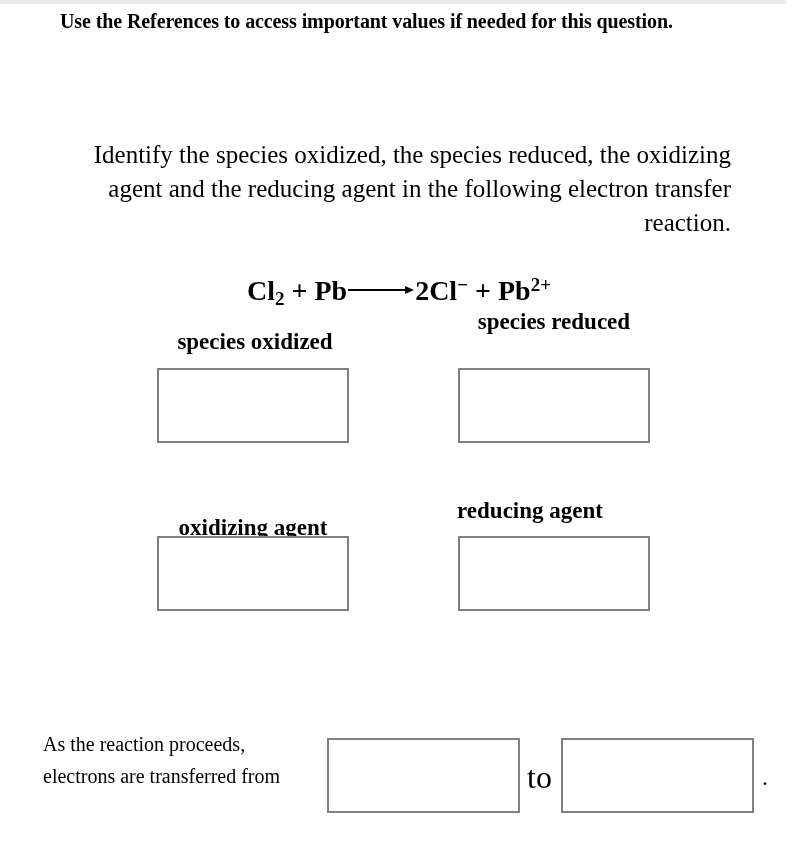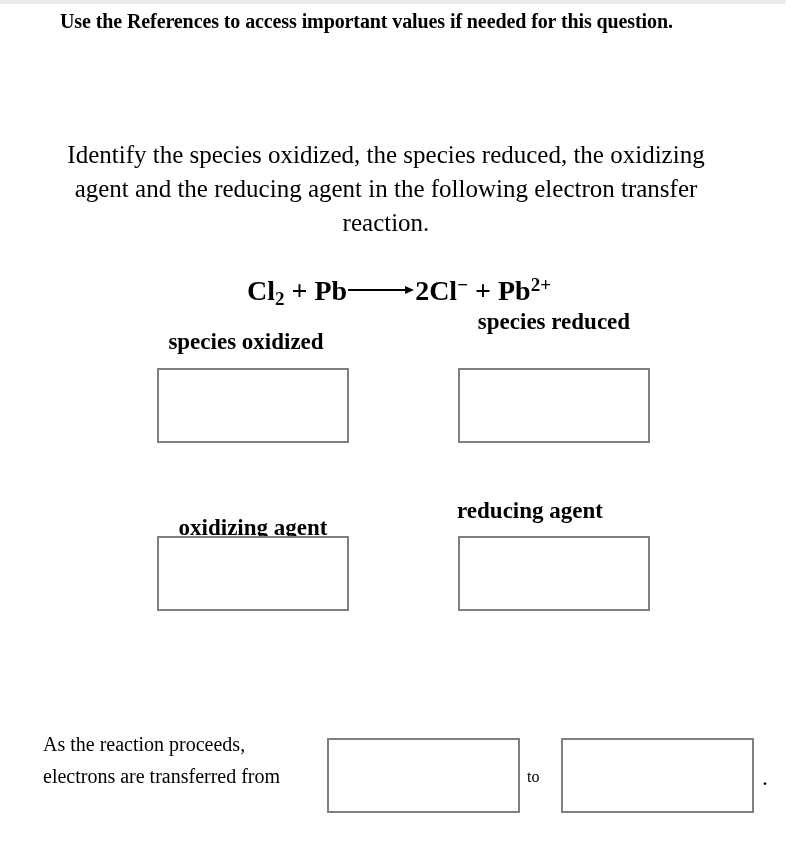--- a/index.html
+++ b/index.html
@@ -40,21 +40,21 @@
     line-height: 27px;
     letter-spacing: -0.1px;
   }
   .question-text {
     position: absolute;
     left: 41px;
     top: 138px;
     width: 690px;
     font-size: 25px;
     line-height: 34px;
-    text-align: center;
+    text-align: right;
   }
   .equation {
     position: absolute;
     left: 0;
     top: 274px;
     width: 798px;
     text-align: center;
     font-weight: bold;
     font-size: 28px;
     white-space: nowrap;
@@ -112,32 +112,32 @@
     top: 728px;
     width: 270px;
     font-size: 20px;
     line-height: 32px;
     text-align: left;
   }
   .to-word {
     position: absolute;
     left: 527px;
     top: 762px;
-    font-size: 16px;
+    font-size: 32px;
     line-height: 30px;
   }
   .end-period {
     position: absolute;
     left: 762px;
     top: 762px;
     font-size: 24px;
     line-height: 30px;
   }
   
-  #label-species-oxidized { left: 150px; top: 328px; width: 192px; }
+  #label-species-oxidized { left: 159px; top: 328px; width: 192px; }
   #label-species-reduced  { left: 458px; top: 308px; width: 192px; }
   #label-oxidizing-agent  { left: 157px; top: 514px; width: 192px; }
   #label-reducing-agent   { left: 434px; top: 497px; width: 192px; }
 
   #box-species-oxidized { left: 157px; top: 368px; width: 192px; height: 75px; }
   #box-species-reduced  { left: 458px; top: 368px; width: 192px; height: 75px; }
   #box-oxidizing-agent  { left: 157px; top: 536px; width: 192px; height: 75px; }
   #box-reducing-agent   { left: 458px; top: 536px; width: 192px; height: 75px; }
 
   #box-transfer-from { left: 327px; top: 738px; width: 193px; height: 75px; }

